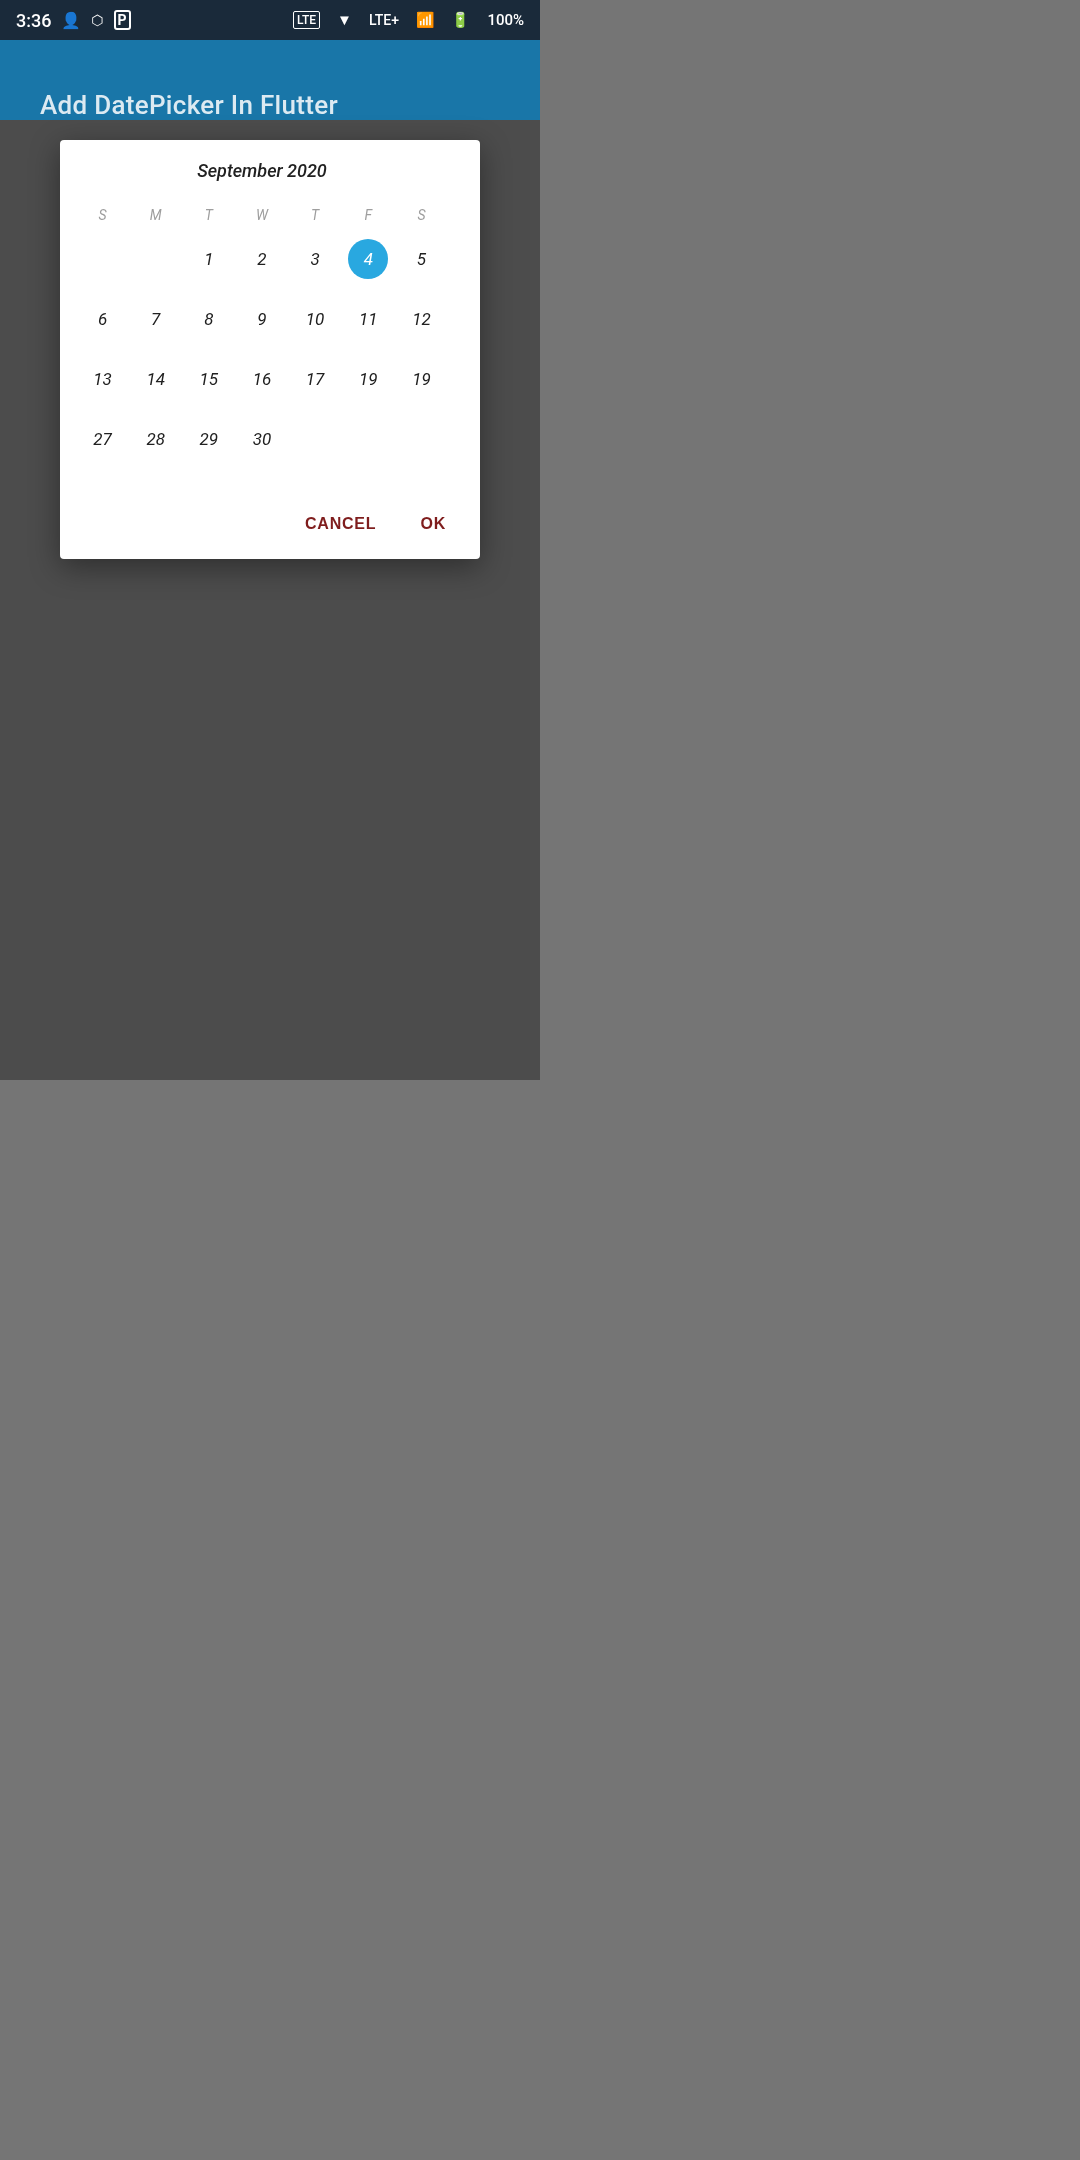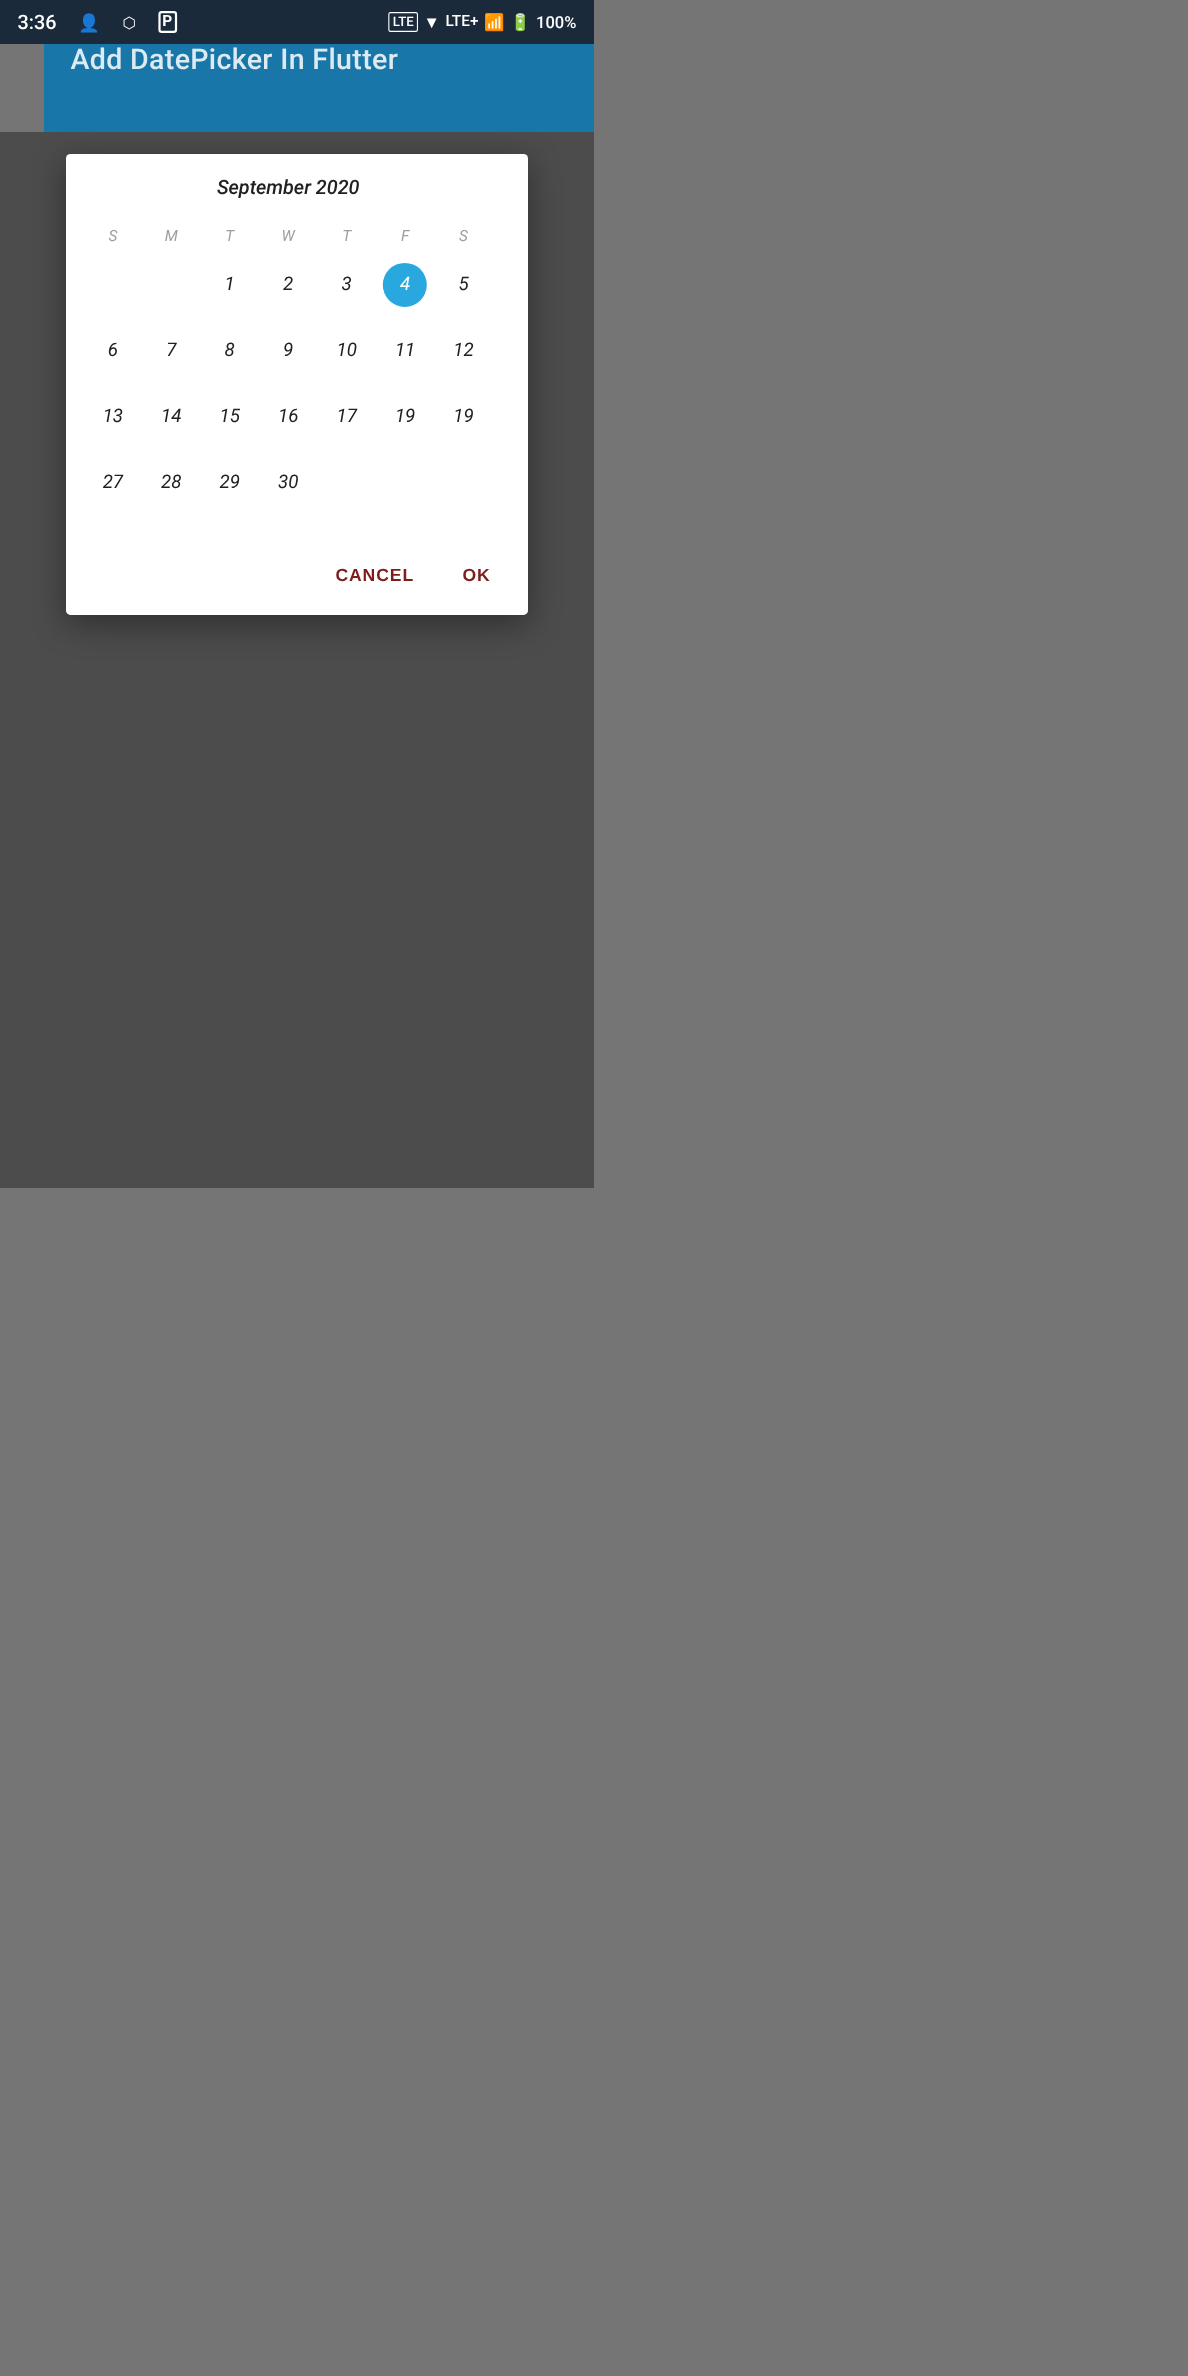--- a/index.html
+++ b/index.html
@@ -20,43 +20,42 @@
       height: 40px;
       background: #1a2a3a;
       display: flex;
       align-items: center;
       padding: 0 16px;
       justify-content: space-between;
     }
     .status-left {
       display: flex;
       align-items: center;
-      gap: 20px;
+      gap: 10px;
       color: white;
       font-size: 18px;
       font-weight: 500;
     }
     .status-right {
       display: flex;
       align-items: center;
-      gap: 5px;
+      gap: 17px;
       color: white;
       font-size: 15px;
       font-weight: 500;
     }
 
     
     .app-bar {
       width: 100%;
       height: 80px;
       background: #1976a8;
       display: flex;
-      align-items: flex-start;
-      padding: 0 24px;
-      margin-left: 40px;
+      align-items: flex-end;
+      padding: 0 40px;
     }
     .app-bar-title {
       color: rgba(255,255,255,0.85);
       font-size: 26px;
       font-weight: 500;
       letter-spacing: 0.3px;
     }
 
     
     .bg-overlay {

